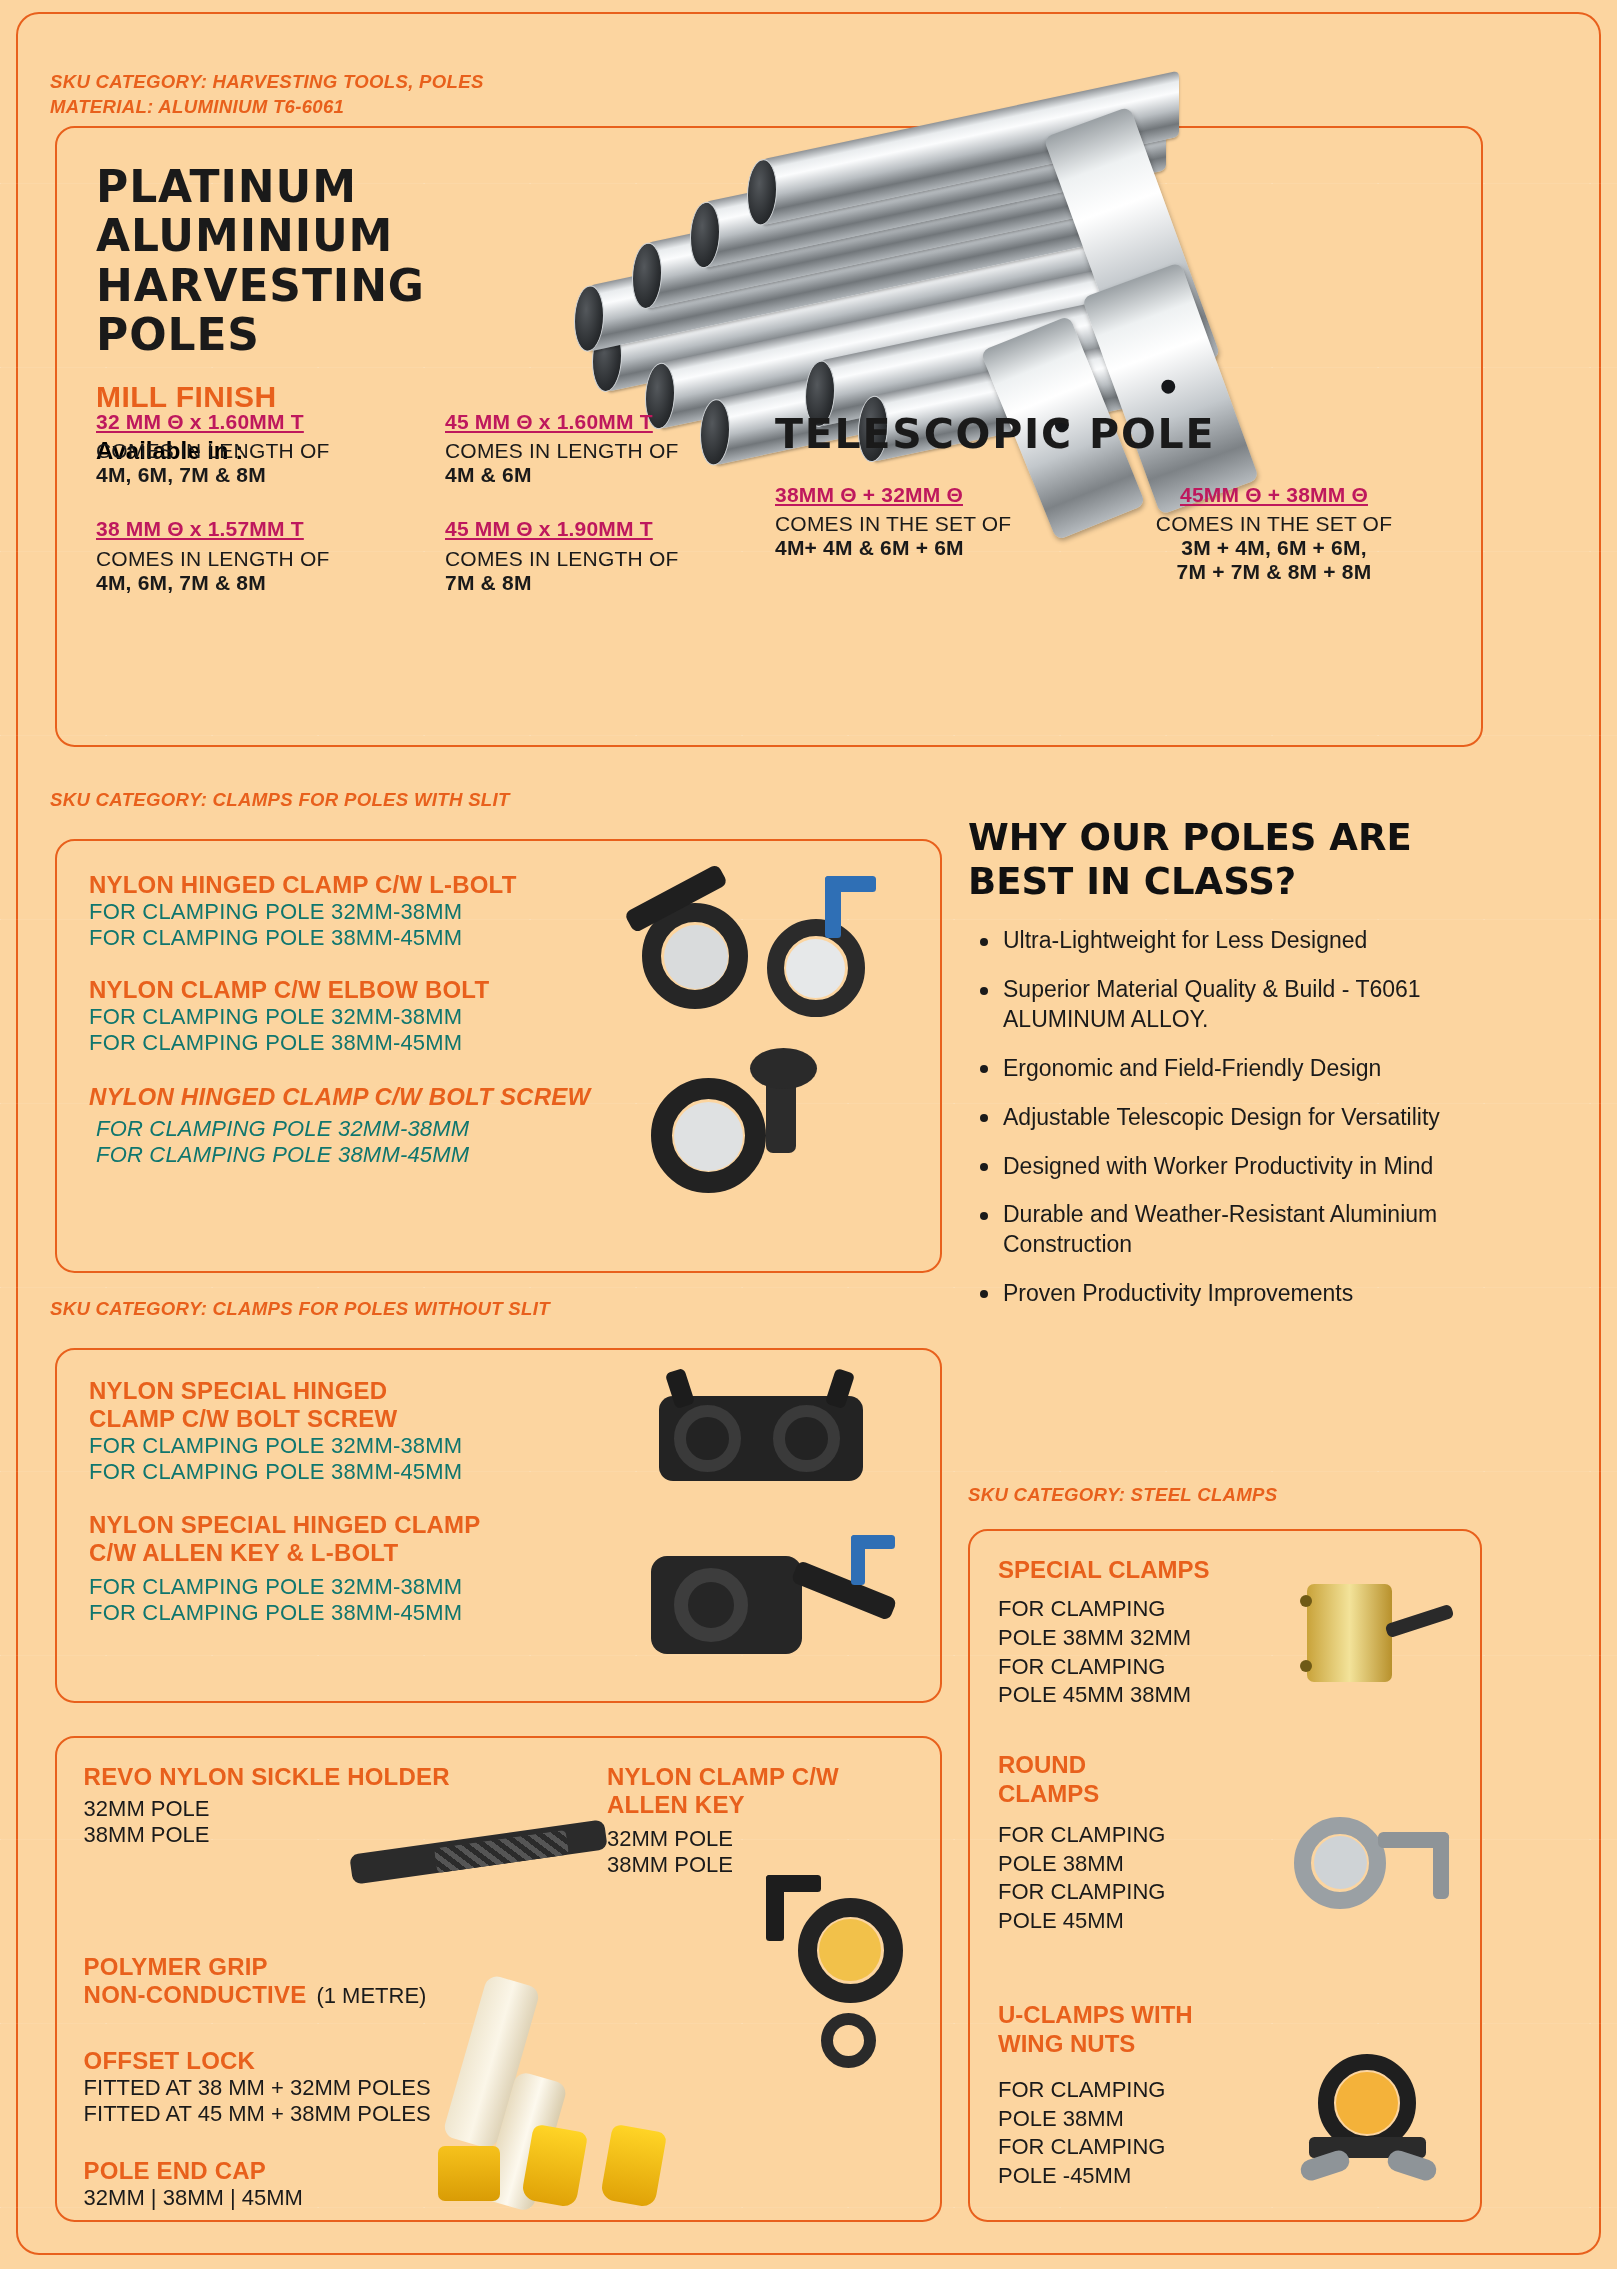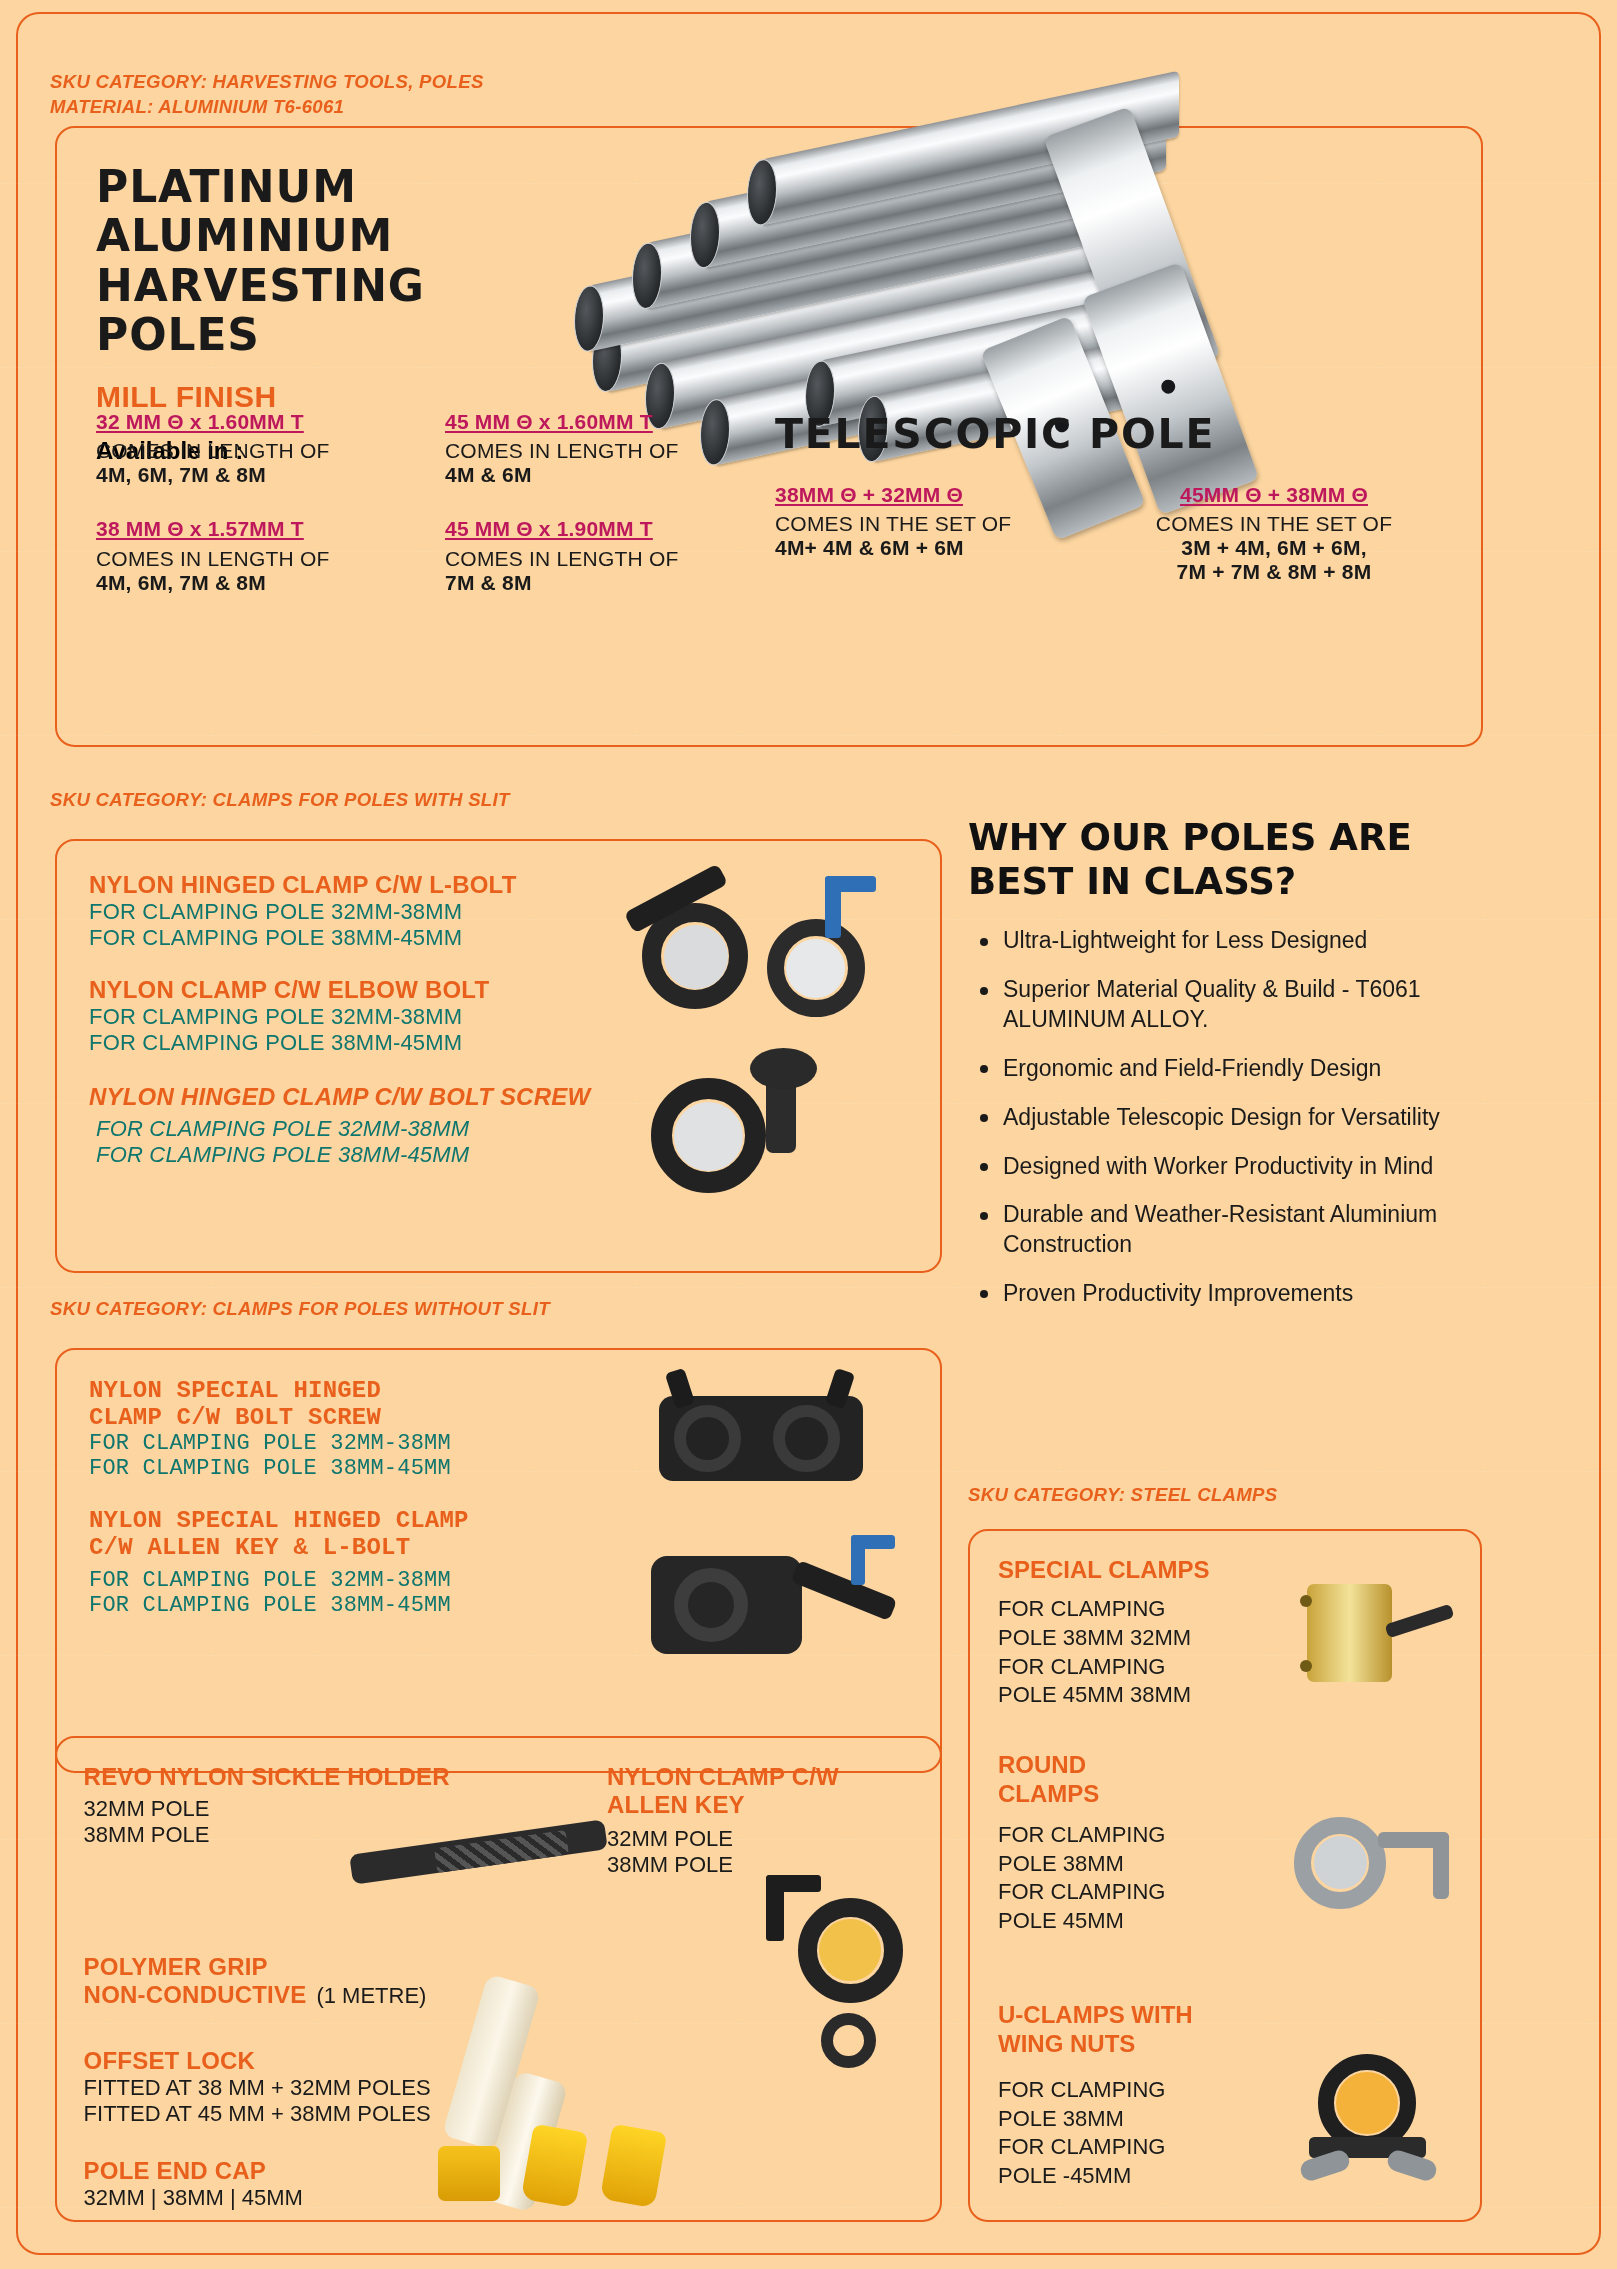--- a/index.html
+++ b/index.html
@@ -176,21 +176,21 @@
     content: "";
     position: absolute;
     left: 12.4px; top: 11.5px;
     width: 8px; height: 8px;
     background: #1a1a1a;
     border-radius: 50%;
   }
 
   
   #noslit-meta { position: absolute; left: 50px; top: 1296px; }
-  #noslit-card { left: 55px; top: 1348px; width: 887px; height: 425px; font-family: Liberation Mono, monospace; }
+  #noslit-card { left: 55px; top: 1348px; width: 887px; height: 355px; }
 
   
   #acc-card { left: 55px; top: 1736px; width: 887px; height: 486px; }
   .acc-head {
     color: #e8601c;
     font-weight: bold;
     font-size: 24px;
     letter-spacing: 0.2px;
     text-transform: uppercase;
   }

